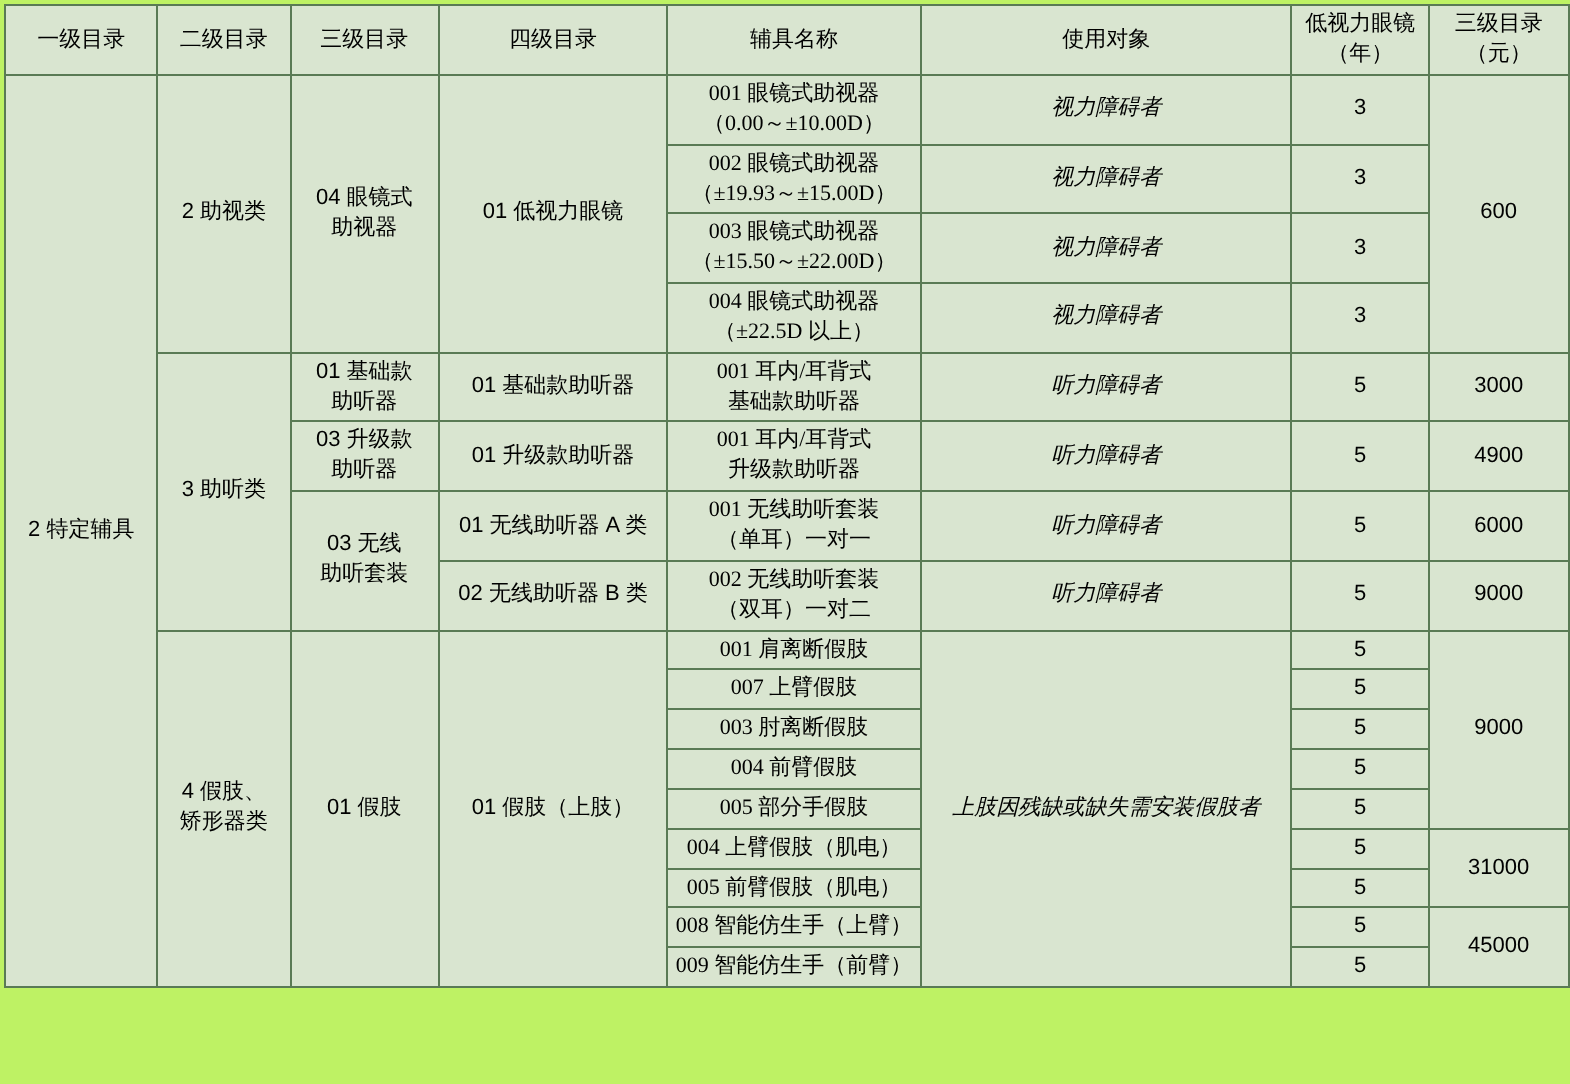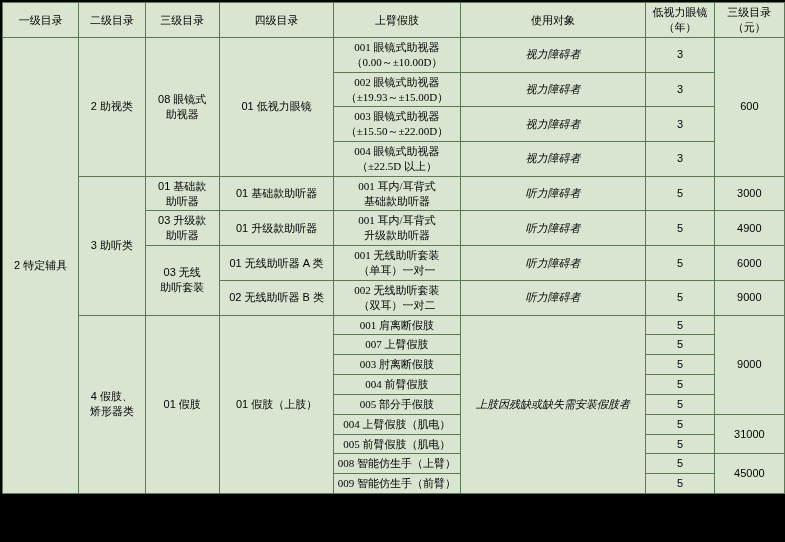--- a/index.html
+++ b/index.html
@@ -9,21 +9,21 @@
   }
   body {
     font-family: "Liberation Sans", "DejaVu Sans", sans-serif;
     font-size: 11px;
     color: #000000;
   }
   #sheet {
     width: 785px;
     height: 542px;
     position: relative;
-    background: #000000;
+    background: #bef264;
     overflow: hidden;
   }
   table.aid-table {
     border-collapse: collapse;
     width: 783px;
     margin: 2px 0 0 2px;
     table-layout: fixed;
   }
   table.aid-table td, table.aid-table th {
     border: 1px solid #5a7a55;
@@ -85,41 +85,41 @@
         <col class="c6">
         <col class="c7">
         <col class="c8">
     </colgroup>
     <thead>
       <tr>
         <th>一级目录</th>
         <th>二级目录</th>
         <th>三级目录</th>
         <th>四级目录</th>
-        <th>上臂假肢</th>
+        <th>辅具名称</th>
         <th>使用对象</th>
         <th>
             <span class="nm-line1">低视力眼镜</span>
             <span class="nm-line2">（年）</span>
           </th>
         <th>
             <span class="nm-line1">三级目录</span>
             <span class="nm-line2">（元）</span>
           </th>
       </tr>
     </thead>
     <tbody>
 
       <tr>
         <td class="lvl1" rowspan="17">2  特定辅具</td>
         <td class="lvl2" rowspan="4">
             <span class="nm-line1">2  助视类</span>
           </td>
         <td class="lvl3" rowspan="4">
-            <span class="nm-line1">08  眼镜式</span>
+            <span class="nm-line1">04  眼镜式</span>
             <span class="nm-line2">助视器</span>
           </td>
         <td class="lvl4" rowspan="4">01 低视力眼镜</td>
         <td class="name">
           <span class="nm-line1">001 眼镜式助视器</span>
           <span class="nm-line2">（0.00～±10.00D）</span>
         </td>
         <td class="target">视力障碍者</td>
         <td class="cycle">3</td>
         <td class="price" rowspan="4">600</td>

